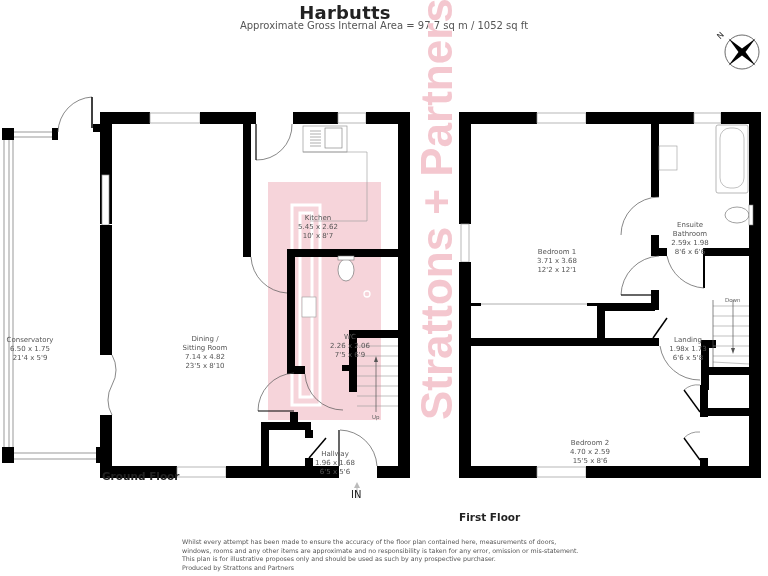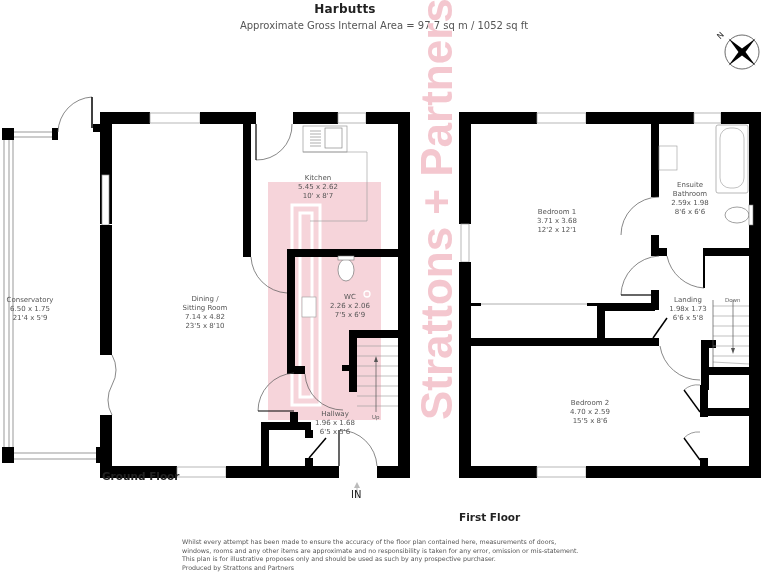--- a/index.html
+++ b/index.html
@@ -1,27 +1,27 @@
 <!DOCTYPE html>
 <html><head>
 <meta charset="utf-8">
 <style>
   html, body { margin: 0; padding: 0; background: #ffffff; }
   body { width: 768px; height: 576px; position: relative; overflow: hidden;
          font-family: "DejaVu Sans", "Liberation Sans", sans-serif; color: #333; }
   .title { position: absolute; top: 2px; left: 0; width: 690px; text-align: center;
-           font-size: 12px; font-weight: bold; color: #222; letter-spacing: 0.2px; }
+           font-size: 18px; font-weight: bold; color: #222; letter-spacing: 0.2px; }
   .subtitle { position: absolute; top: 20px; left: 0; width: 768px; text-align: center;
               font-size: 10px; color: #555; }
   .compass { position: absolute; left: 716px; top: 28px; width: 48px; height: 48px; }
   svg.plan { position: absolute; left: 0; top: 0; }
   .floor-label { position: absolute; font-size: 10.5px; font-weight: bold; color: #222; }
   .entry-label { position: absolute; font-size: 10px; color: #222; }
   .room { position: absolute; text-align: center; font-size: 7px; line-height: 9px; color: #555;
-          transform: translateX(-50%); white-space: nowrap; }
+          transform: translateX(-50%); white-space: nowrap; margin-top: 40px; }
   .small-label { position: absolute; font-size: 5.5px; color: #666; }
   .disclaimer { position: absolute; left: 182px; top: 538px; font-size: 6.3px; line-height: 8.5px; color: #555; }
   .disclaimer div { white-space: nowrap; }
 </style>
 </head>
 <body>
 
 <div class="title">Harbutts</div>
 <div class="subtitle">Approximate Gross Internal Area = 97.7 sq m / 1052 sq ft</div>
 

